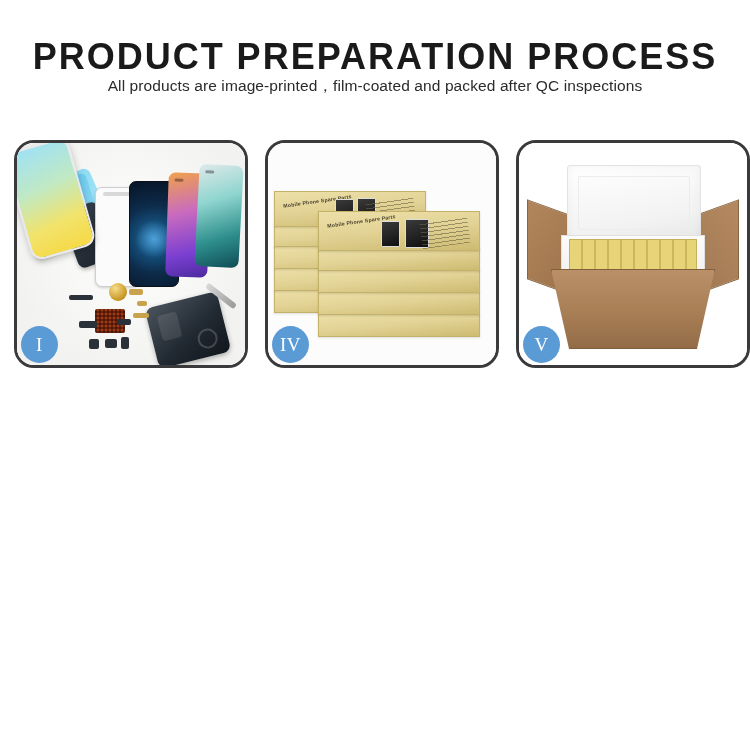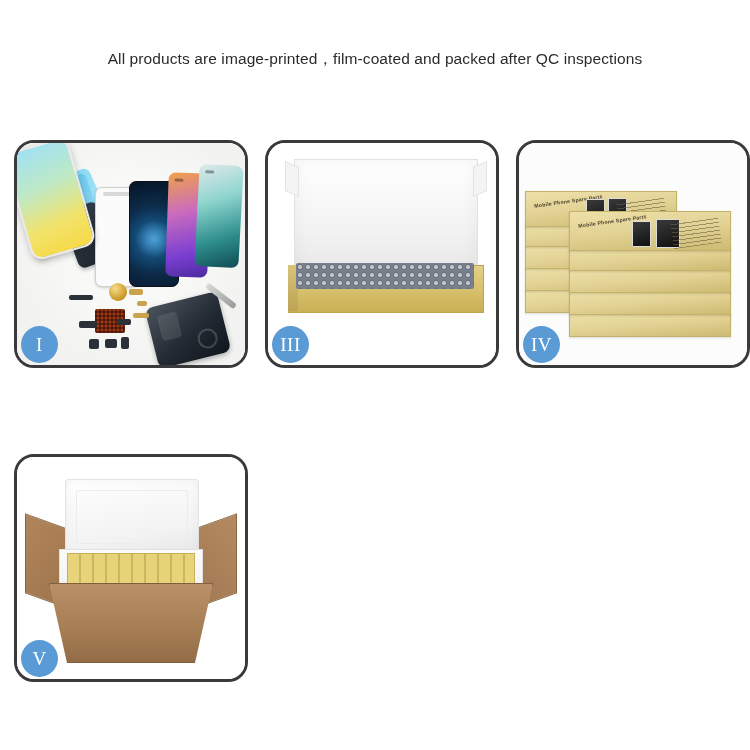--- a/index.html
+++ b/index.html
@@ -16,21 +16,21 @@
   .title{
     font-size:36px;
     font-weight:700;
     letter-spacing:2.0px;
     color:#1a1a1a;
     line-height:1.05;
     white-space:nowrap;
     font-family:"Liberation Sans",sans-serif;
   }
   .subtitle{
-    margin-top:11px;
+    margin-top:0;
     font-size:15.5px;
     font-weight:400;
     color:#2b2b2b;
     letter-spacing:.1px;
     white-space:nowrap;
   }
 
   
   .grid{
     position:absolute;
@@ -369,20 +369,21 @@
   }
   .tab{position:absolute;background:#a8885f;opacity:.75;}
   .seam{position:absolute;background:rgba(120,96,68,.5);}
 </style>
 </head>
 <body>
 
 <div class="page">
 
   <div class="header">
+    <div class="title">PRODUCT PREPARATION PROCESS</div>
     <div class="subtitle">All products are image-printed，film-coated and packed after QC inspections</div>
   </div>
 
   <div class="grid">
 
     <div class="card">
       <div class="card-inner p1">
         <div class="bg-soft"></div>
         <div class="film"></div>
         <div class="film-edge"></div>
@@ -403,29 +404,20 @@
         <div class="chip" style="left:100px;top:176px;width:14px;height:6px;"></div>
         <div class="flex-c" style="left:112px;top:146px;width:14px;height:6px;"></div>
         <div class="flex-c" style="left:120px;top:158px;width:10px;height:5px;"></div>
         <div class="flex-c" style="left:116px;top:170px;width:16px;height:5px;"></div>
         <div class="tool"></div>
       </div>
       <div class="badge">I</div>
     </div>
 
 
-    <div class="card">
-      <div class="card-inner p3">
-        <div class="lid"></div>
-        <div class="tray"></div>
-        <div class="tray-side"></div>
-        <div class="bubble-fill"></div>
-      </div>
-      <div class="badge">III</div>
-    </div>
 
     <div class="card">
       <div class="card-inner p4">
         <div class="stack">
           <div class="kbox" style="left:0;top:126px;width:150px;height:22px;"></div>
           <div class="kbox" style="left:0;top:104px;width:150px;height:22px;"></div>
           <div class="kbox" style="left:0;top:82px;width:150px;height:22px;"></div>
           <div class="kbox" style="left:0;top:60px;width:150px;height:22px;"></div>
           <div class="kbox" style="left:0;top:28px;width:150px;height:34px;">
             <div class="lbl">Mobile Phone Spare Parts</div>

